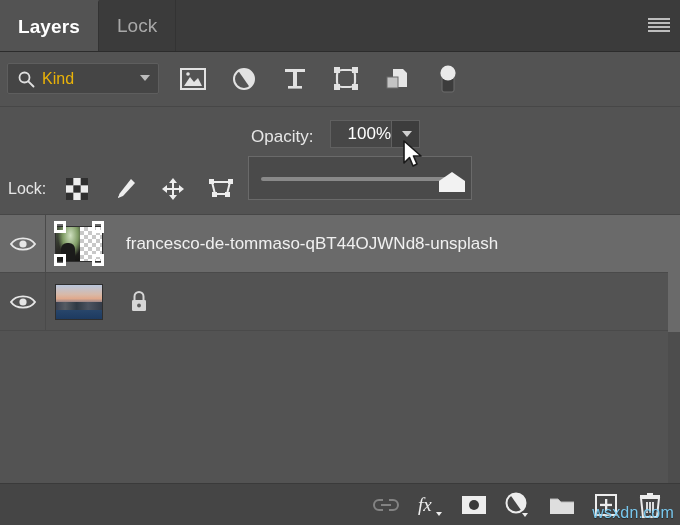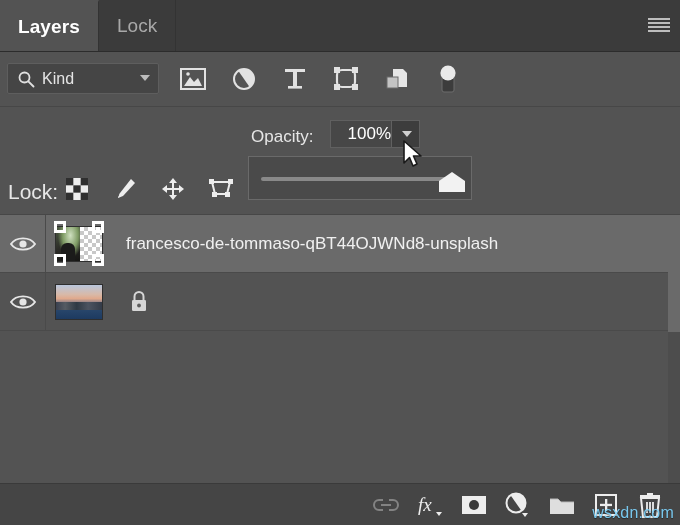--- a/index.html
+++ b/index.html
@@ -59,21 +59,21 @@
   }
   .kind-select {
     position: absolute; left: 7px; top: 11px;
     width: 152px; height: 31px;
     background: #454545;
     border: 1px solid #5e5e5e;
     border-radius: 2px;
     display: flex; align-items: center;
   }
   .kind-label {
-    font-size: 16px; color: #e5e5e5; margin-left: 34px;
+    font-size: 16px; color: #eab308; margin-left: 34px;
   }
   .mag {
     position: absolute; left: 9px; top: 6px;
     width: 18px; height: 18px;
   }
   .chev {
     position: absolute; right: 8px; top: 11px;
     width: 0; height: 0;
     border-left: 6px solid transparent;
     border-right: 6px solid transparent;
@@ -153,21 +153,21 @@
 
   
   .lockrow {
     position: absolute; left: 0; top: 163px;
     width: 680px; height: 52px;
     background: #535353;
     border-bottom: 1px solid #474747;
   }
   .lock-label {
     position: absolute; left: 8px; top: 17px;
-    font-size: 21px; color: #e6e6e6;
+    font-size: 16px; color: #e6e6e6;
   }
   .lock-icons {
     position: absolute; left: 62px; top: 9px;
     height: 34px; display: flex; align-items: center; gap: 18px;
   }
 
   
   .layerlist {
     position: absolute; left: 0; top: 215px;
     width: 680px; height: 335px;

